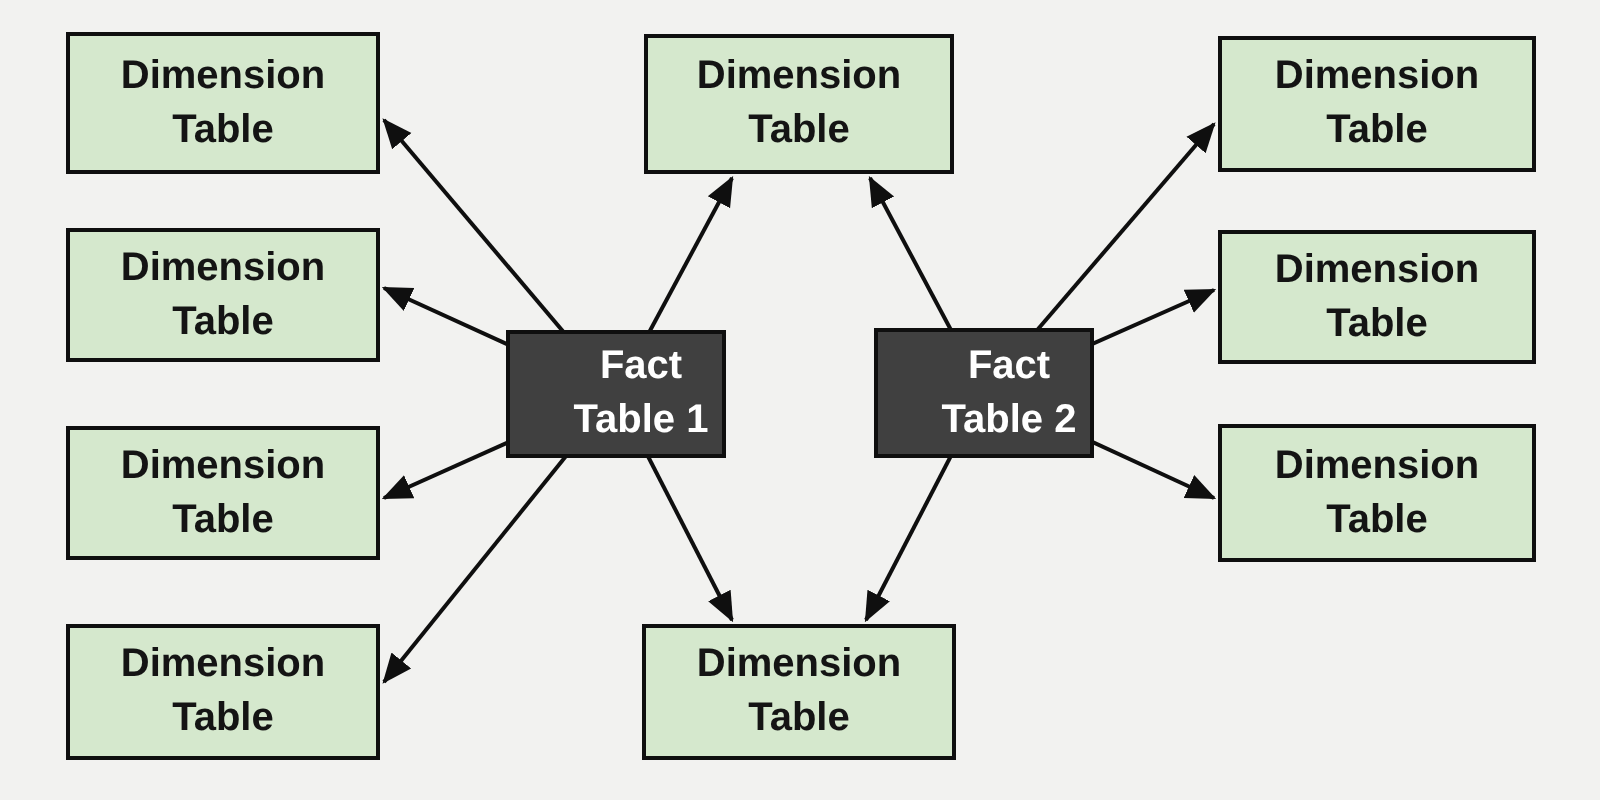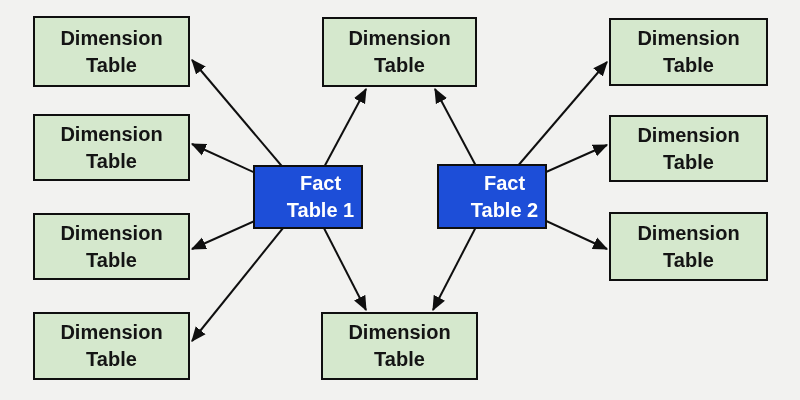--- a/index.html
+++ b/index.html
@@ -31,21 +31,21 @@
     white-space: pre-line;
     font-weight: 700;
     font-size: 20px;
     line-height: 27px;
   }
   .dim {
     background: #d5e8cd;
     color: #141414;
   }
   .fact {
-    background: #1d4ed8;
+    background: #404040;
     color: #ffffff;
     padding-left: 25px;
   }
   
   #dim-left-1        { left: 33px;  top: 16px;  width: 157px; height: 71px; }
   #dim-left-2        { left: 33px;  top: 114px; width: 157px; height: 67px; }
   #dim-left-3        { left: 33px;  top: 213px; width: 157px; height: 67px; }
   #dim-left-4        { left: 33px;  top: 312px; width: 157px; height: 68px; }
   #dim-top-center    { left: 322px; top: 17px;  width: 155px; height: 70px; }
   #dim-bottom-center { left: 321px; top: 312px; width: 157px; height: 68px; }

